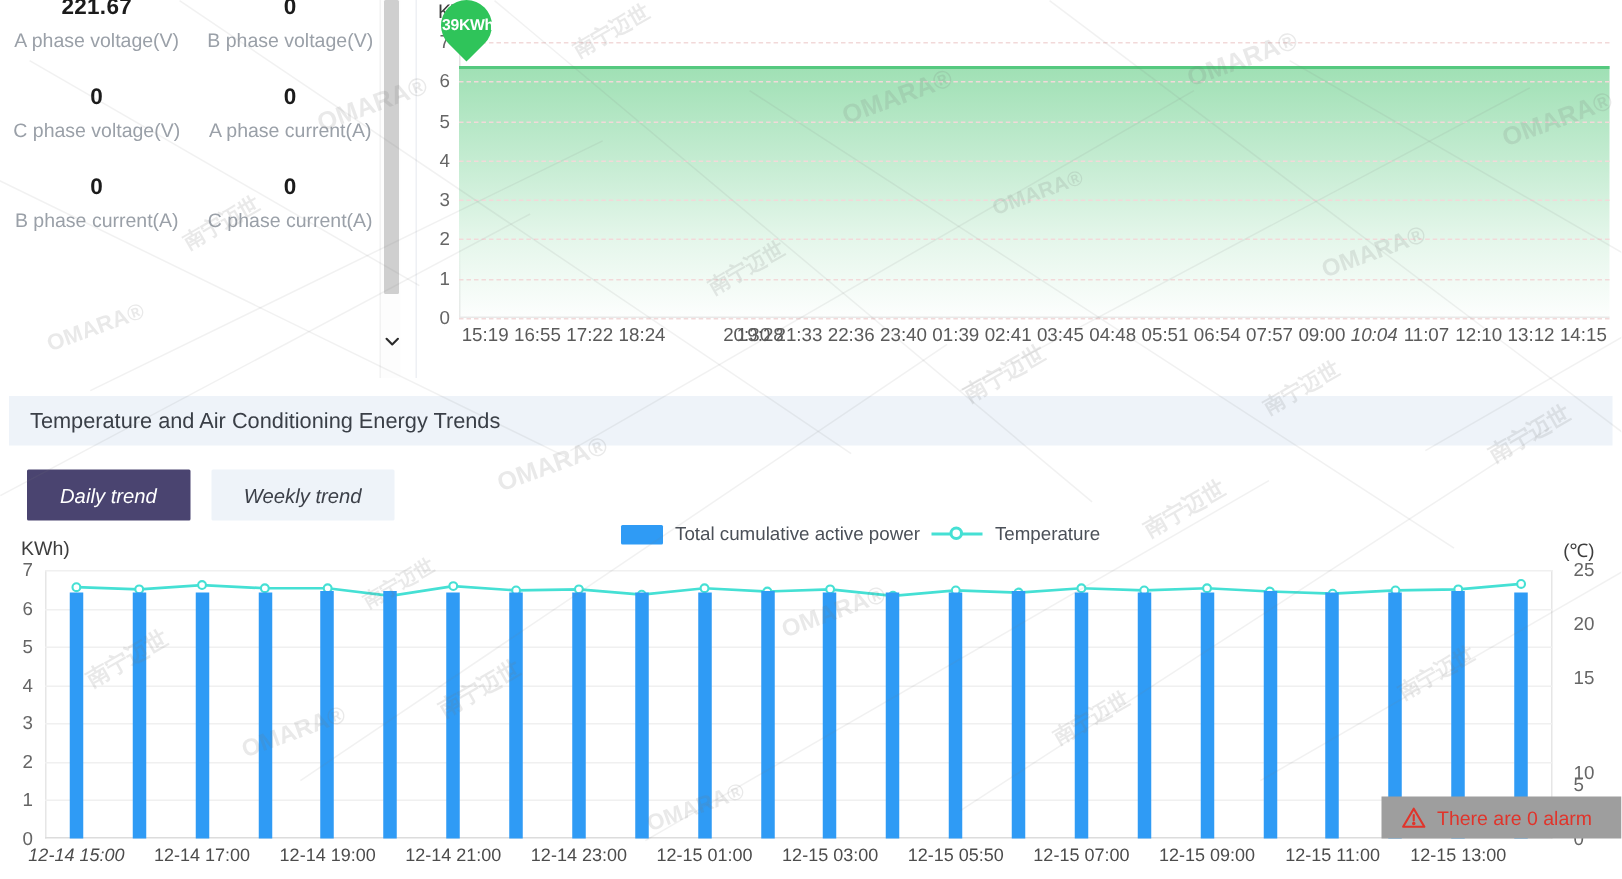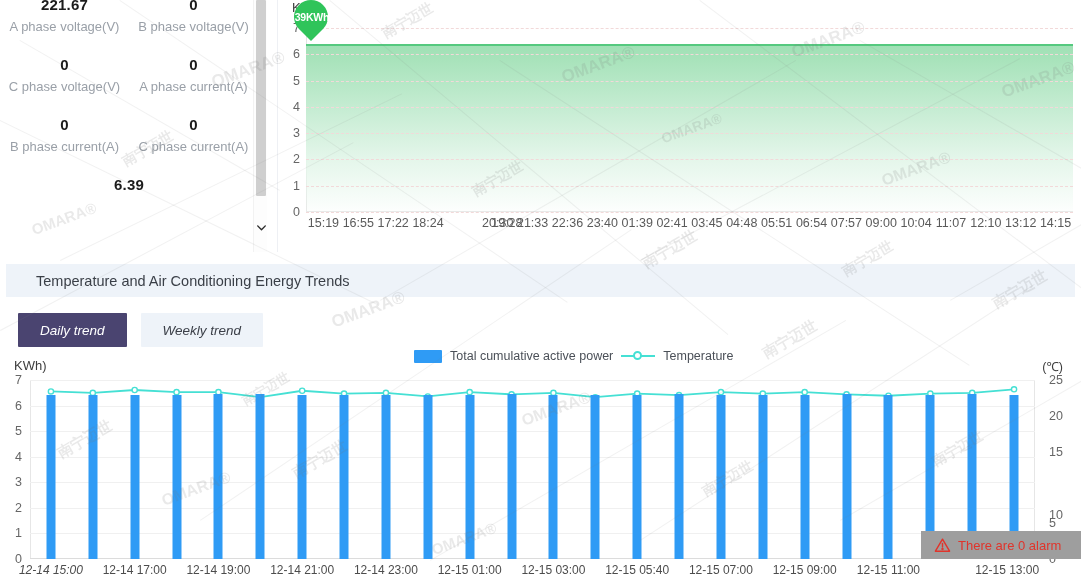--- a/index.html
+++ b/index.html
@@ -59,21 +59,21 @@
   .ac-xlab span { position:absolute; font-size:12.5px; color:#5a5a5a; transform:translateX(-50%); white-space:nowrap; }
   .ac-pin { position:absolute; width:34px; height:42px; z-index:6; }
   .ac-pin-body { position:absolute; left:0; top:0; width:34px; height:34px; border-radius:50% 50% 50% 0;
                  background:#2fc45a; transform:rotate(-45deg); }
   .ac-pin-txt { position:absolute; left:-2px; top:11px; width:40px; text-align:center;
                 font-size:10.5px; font-weight:700; color:#fff; letter-spacing:-.2px; }
 
   
   .sec-wrap { position:absolute; left:0; top:252px; width:1081px; height:334px; background:#fff; }
   .sec-title { position:absolute; left:6px; top:12px; width:1069px; height:33px;
-               background:#eef3f9; display:flex; align-items:center; padding-left:30px; }
+               background:#eef3f9; display:flex; align-items:center; padding-left:14px; }
   .sec-title span { font-size:14.5px; color:#3a3f47; }
 
   
   .tabs { position:absolute; left:18px; top:61px; display:flex; gap:14px;font-style:italic; }
   .tab { height:34px; padding:0 22px; display:flex; align-items:center; justify-content:center;
          font-size:13.5px; border-radius:1px; }
   .tab.active { background:#4a4470; color:#ffffff; min-width:98px; }
   .tab.idle { background:#eef3f9; color:#3c4049; min-width:110px;justify-content:flex-end; }
 
   
@@ -136,21 +136,20 @@
         </div>
         <div class="metric">
           <div class="metric-val">0</div>
           <div class="metric-lab">B phase current(A)</div>
         </div>
         <div class="metric">
           <div class="metric-val">0</div>
           <div class="metric-lab">C phase current(A)</div>
         </div>
         <div class="metric wide">
-          <div class="metric-val">6.39</div>
         </div>
       </div>
 
       <div class="vscroll">
         <div class="vscroll-thumb"></div>
         <div class="vscroll-arrow">
           <svg viewBox="0 0 24 24" fill="none" stroke="#2b2b2b" stroke-width="2.6" stroke-linecap="round" stroke-linejoin="round">
               <polyline points="5,9 12,16 19,9"></polyline>
             </svg>
         </div>
@@ -196,21 +195,21 @@
           <span style="left: 261.477px;">22:36</span>
           <span style="left: 296.341px;">23:40</span>
           <span style="left: 331.205px;">01:39</span>
           <span style="left: 366.068px;">02:41</span>
           <span style="left: 400.932px;">03:45</span>
           <span style="left: 435.795px;">04:48</span>
           <span style="left: 470.659px;">05:51</span>
           <span style="left: 505.523px;">06:54</span>
           <span style="left: 540.386px;">07:57</span>
           <span style="left: 575.25px;">09:00</span>
-          <span style="left: 610.114px;">10:04</span>
+          <span style="left: 610.114px; font-style: italic;">10:04</span>
           <span style="left: 644.977px;">11:07</span>
           <span style="left: 679.841px;">12:10</span>
           <span style="left: 714.705px;">13:12</span>
           <span style="left: 749.568px;">14:15</span>
         </div>
       <div class="ac-pin" id="acPin" style="left: 16px; top: 0px;">
         <div class="ac-pin-body"></div>
         <div class="ac-pin-txt">39KWh</div>
       </div>
     </div>
@@ -326,25 +325,25 @@
         <div class="cb-bar" style="left: 984.062px; height: 164.424px; background: rgb(47, 155, 245);"></div>
       </div>
     <div class="cb-xlab" id="cbX">
         <span style="left: 20.9375px; font-style: italic;">12-14 15:00</span>
         <span style="left: 104.688px;">12-14 17:00</span>
         <span style="left: 188.438px;">12-14 19:00</span>
         <span style="left: 272.188px;">12-14 21:00</span>
         <span style="left: 355.938px;">12-14 23:00</span>
         <span style="left: 439.688px;">12-15 01:00</span>
         <span style="left: 523.438px;">12-15 03:00</span>
-        <span style="left: 607.188px;">12-15 05:40</span>
+        <span style="left: 607.188px;">12-15 05:50</span>
         <span style="left: 690.938px;">12-15 07:00</span>
         <span style="left: 774.688px;">12-15 09:00</span>
         <span style="left: 858.438px;">12-15 11:00</span>
-        <span style="left: 942.188px; margin-left: 35px;">12-15 13:00</span>
+        <span style="left: 942.188px;">12-15 13:00</span>
       </div>
   </div>
 
   <div class="alarm">
     <svg viewBox="0 0 24 24" fill="none" stroke="#e0342b" stroke-width="2" stroke-linecap="round" stroke-linejoin="round">
       <path d="M12 3 L22 20 L2 20 Z"></path>
         <line x1="12" y1="9" x2="12" y2="14"></line>
         <circle cx="12" cy="17" r="0.7" fill="#e0342b"></circle>
     </svg>
     <span class="alarm-txt">There are 0 alarm</span>

